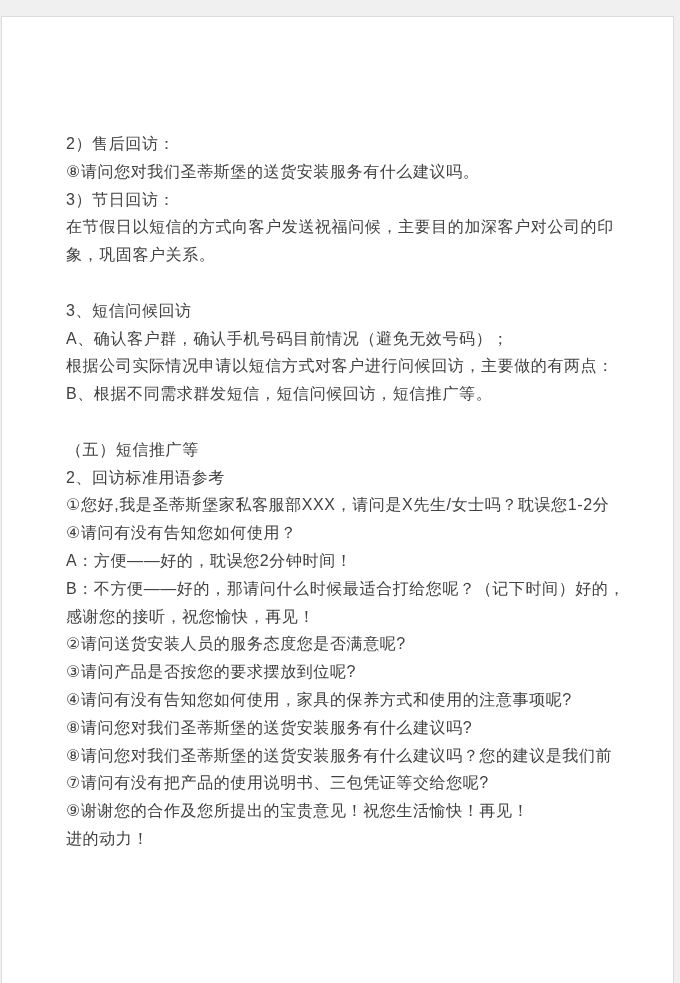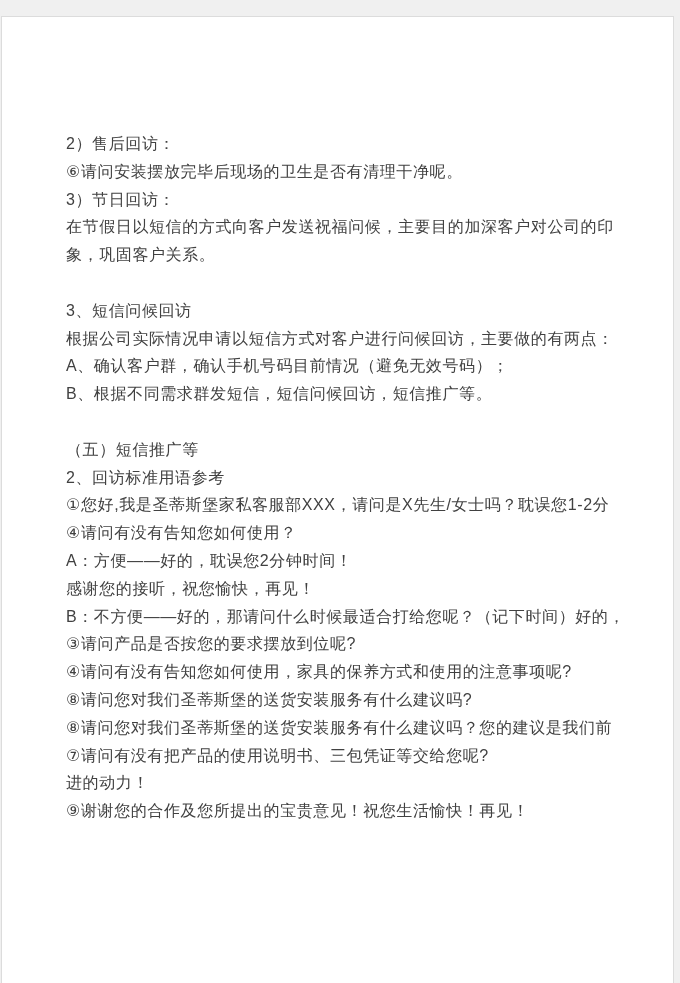--- a/index.html
+++ b/index.html
@@ -41,38 +41,39 @@
   .line.blank {
     
   }
 </style>
 </head>
 <body>
 
 <div class="page" style="background: rgb(255, 255, 255); border-color: rgb(220, 220, 220);">
   <div class="doc-text" style="color: rgb(65, 65, 65);">
       <div class="line">2）售后回访：</div>
-      <div class="line">⑥请问安装摆放完毕后现场的卫生是否有清理干净呢。</div>
+      <div class="line">⑧请问您对我们圣蒂斯堡的送货安装服务有什么建议吗。</div>
       <div class="line">3）节日回访：</div>
       <div class="line">在节假日以短信的方式向客户发送祝福问候，主要目的加深客户对公司的印</div>
       <div class="line">象，巩固客户关系。</div>
       <div class="line blank"></div>
       <div class="line">3、短信问候回访</div>
+      <div class="line">A、确认客户群，确认手机号码目前情况（避免无效号码）；</div>
       <div class="line">根据公司实际情况申请以短信方式对客户进行问候回访，主要做的有两点：</div>
-      <div class="line">A、确认客户群，确认手机号码目前情况（避免无效号码）；</div>
       <div class="line">B、根据不同需求群发短信，短信问候回访，短信推广等。</div>
       <div class="line blank"></div>
       <div class="line">（五）短信推广等</div>
       <div class="line">2、回访标准用语参考</div>
       <div class="line">①您好,我是圣蒂斯堡家私客服部XXX，请问是X先生/女士吗？耽误您1-2分</div>
       <div class="line">④请问有没有告知您如何使用？</div>
       <div class="line">A：方便——好的，耽误您2分钟时间！</div>
+      <div class="line">B：不方便——好的，那请问什么时候最适合打给您呢？（记下时间）好的，</div>
       <div class="line">感谢您的接听，祝您愉快，再见！</div>
-      <div class="line">B：不方便——好的，那请问什么时候最适合打给您呢？（记下时间）好的，</div>
+      <div class="line">②请问送货安装人员的服务态度您是否满意呢?</div>
       <div class="line">③请问产品是否按您的要求摆放到位呢?</div>
       <div class="line">④请问有没有告知您如何使用，家具的保养方式和使用的注意事项呢?</div>
       <div class="line">⑧请问您对我们圣蒂斯堡的送货安装服务有什么建议吗?</div>
       <div class="line">⑧请问您对我们圣蒂斯堡的送货安装服务有什么建议吗？您的建议是我们前</div>
       <div class="line">⑦请问有没有把产品的使用说明书、三包凭证等交给您呢?</div>
+      <div class="line">⑨谢谢您的合作及您所提出的宝贵意见！祝您生活愉快！再见！</div>
       <div class="line">进的动力！</div>
-      <div class="line">⑨谢谢您的合作及您所提出的宝贵意见！祝您生活愉快！再见！</div>
     </div>
 </div>
 
 </body></html>

